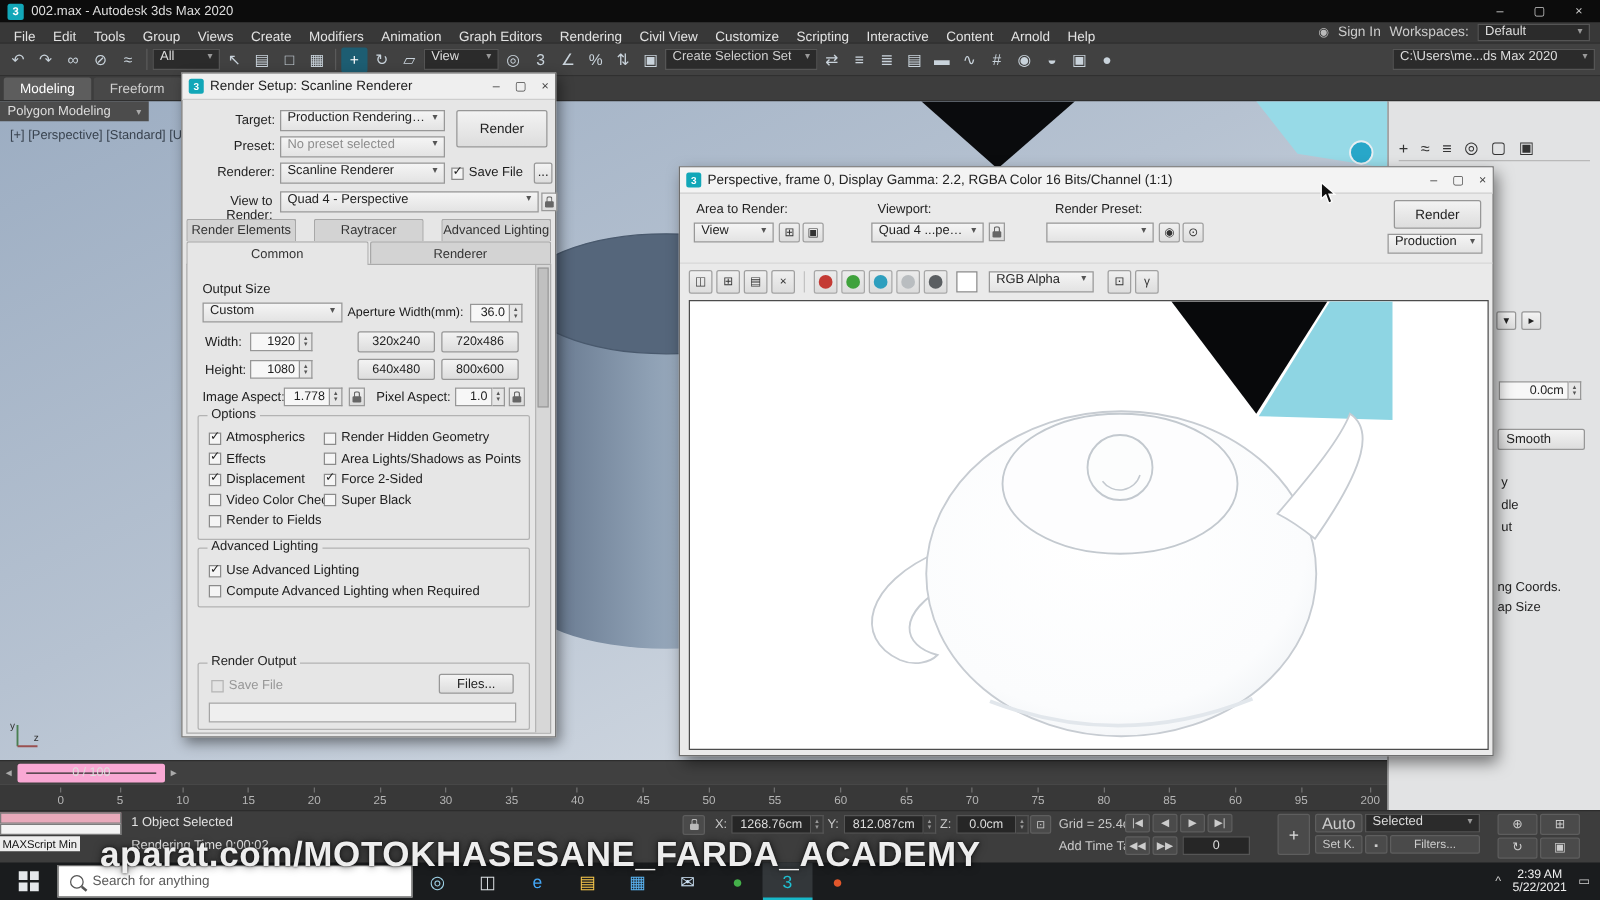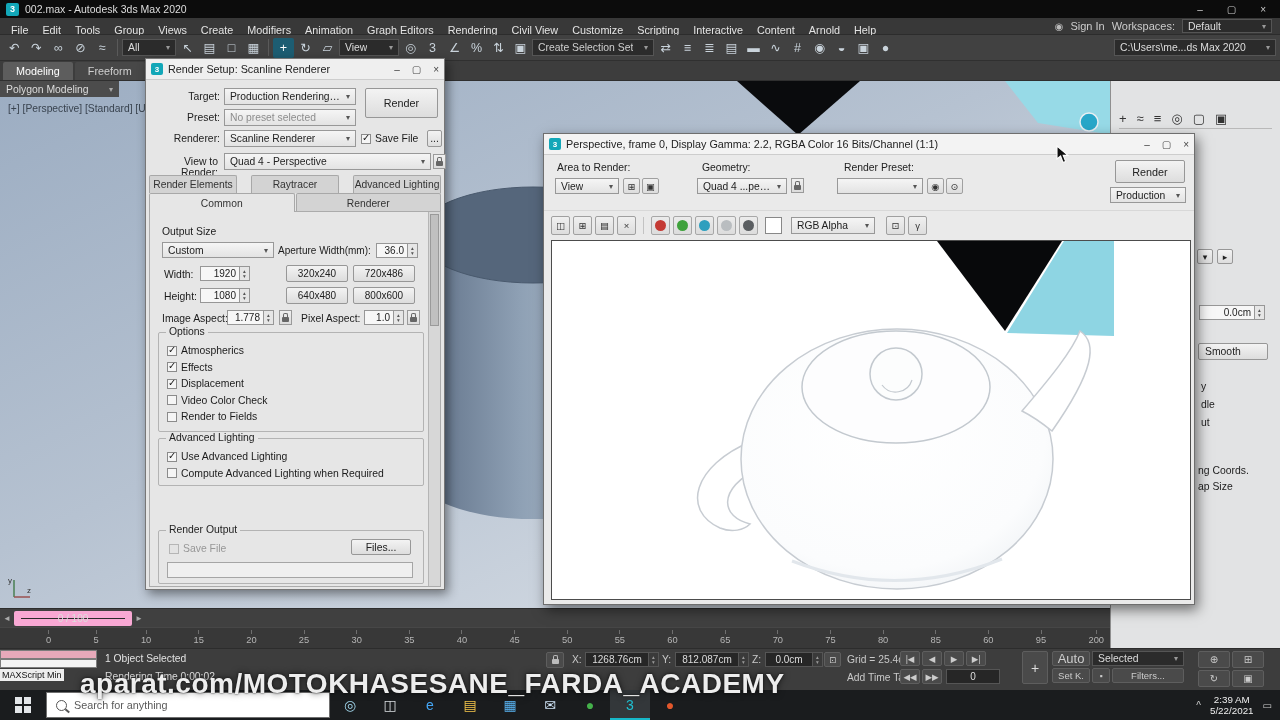--- a/index.html
+++ b/index.html
@@ -15,21 +15,21 @@
   .wtitle{font-size:10.5px;color:#ddd}
   .winctl{margin-left:auto;display:flex;gap:24px;padding-right:8px}
   .wbtn{color:#ccc;font-size:10px;display:flex;align-items:center;justify-content:center}
 
   
   .menubar{position:absolute;left:0;top:18px;width:1280px;height:17px;background:#383838;
            border-bottom:1px solid #2c2c2c;display:flex;align-items:center;padding:0 4px;box-sizing:border-box}
   .menu-items{display:flex;height:100%}
   .menu-item{padding:12px 7px;display:flex;align-items:center;color:#e3e3e3;font-size:10.8px;white-space:nowrap}
   .menu-right{margin-left:auto;display:flex;align-items:center;gap:7px;padding-right:4px;color:#ccc}
-  .dd{position:relative;display:flex;align-items:center;padding:0 5px;box-sizing:border-box}
+  .dd{position:relative;display:flex;align-items:flex-start;padding:0 5px;box-sizing:border-box}
   .dd::after{content:"\25BE";margin-left:auto;font-size:8px;color:#999;padding-left:5px}
   .ddv{white-space:nowrap;overflow:hidden;text-overflow:ellipsis}
   .dd-dark{background:#2b2b2b;border:1px solid #555;color:#ddd;font-size:10.4px}
   .wsdd{width:90px;height:14px}
 
   
   .toolbar{position:absolute;left:0;top:35px;width:1280px;height:26px;background:#414141;
            border-bottom:1px solid #303030;display:flex;align-items:center;gap:1px;padding:0 4px;box-sizing:border-box}
   .tgroup{display:flex;gap:1px}
   .ticon{width:21px;height:20px;border-radius:2px;color:#c9d3db;font-size:12.5px;
@@ -635,20 +635,39 @@
               </div>
               <div class="opt">
                 <span class="cb"></span>
                 <span>Video Color Check</span>
               </div>
               <div class="opt">
                 <span class="cb"></span>
                 <span>Render to Fields</span>
               </div>
             </div>
+          <div class="gcolR">
+
+          <div class="opt">
+                <span class="cb"></span>
+                <span>Render Hidden Geometry</span>
+              </div>
+              <div class="opt">
+                <span class="cb"></span>
+                <span>Area Lights/Shadows as Points</span>
+              </div>
+              <div class="opt">
+                <span class="cb checked"></span>
+                <span>Force 2-Sided</span>
+              </div>
+              <div class="opt">
+                <span class="cb"></span>
+                <span>Super Black</span>
+              </div>
+            </div>
         </div>
 
         <div class="grp g-adv">
           <span class="gtitle">Advanced Lighting</span>
           <div class="gcolL">
 
           <div class="opt">
                 <span class="cb checked"></span>
                 <span>Use Advanced Lighting</span>
               </div>
@@ -690,21 +709,21 @@
     <div class="rfwctrl">
       <span class="lab al">Area to Render:</span>
       <div class="dd dd-light add">
         <span class="ddv">View</span>
       </div>
       <div class="abtns">
 
       <span class="ibtn">⊞</span>
           <span class="ibtn">▣</span>
         </div>
-      <span class="lab vl">Geometry:</span>
+      <span class="lab vl">Viewport:</span>
       <div class="dd dd-light vdd">
         <span class="ddv">Quad 4 ...pective</span>
       </div>
       <span class="lockbtn vlockp">
           <span class="lock"></span>
         </span>
       <span class="lab pl">Render Preset:</span>
       <div class="dd dd-light pdd">
         <span class="ddv"></span>
       </div>

